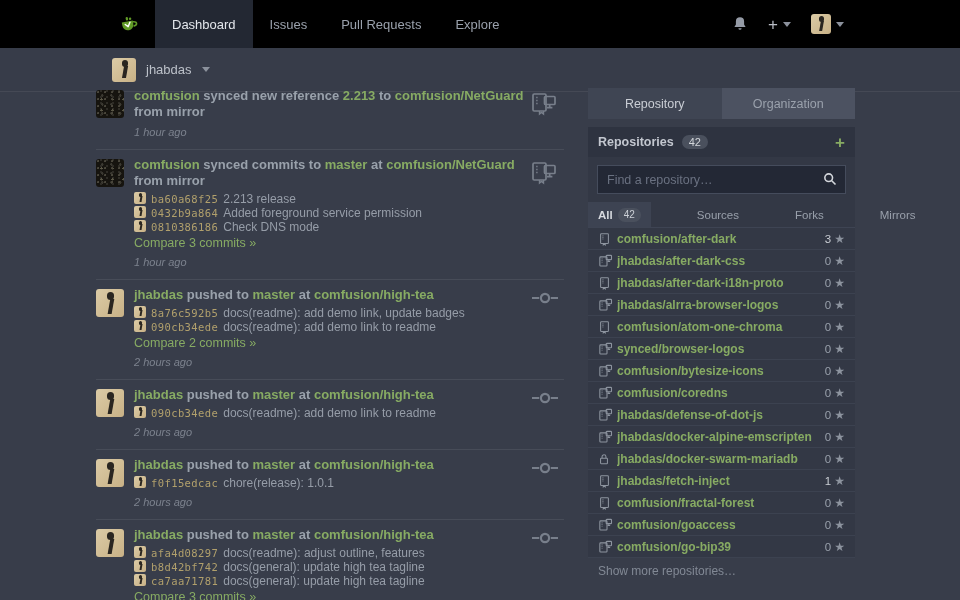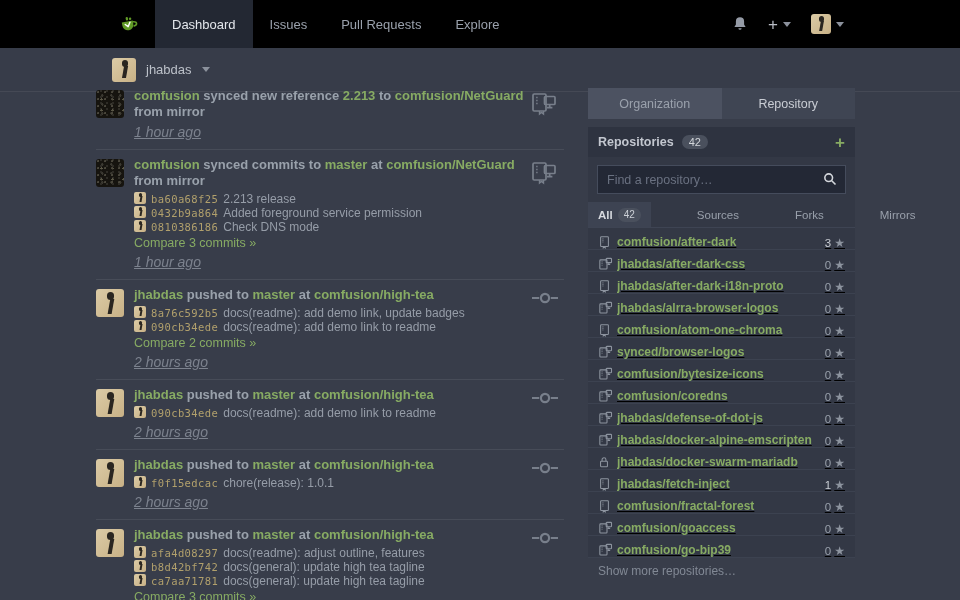--- a/index.html
+++ b/index.html
@@ -41,42 +41,42 @@
   .feed-item:last-child{border-bottom:none;}
   .feed-av{width:28px;height:28px;margin:2px 10px 0 0;}
   .feed-body{flex:1;min-width:0;}
   .feed-title{font-size:13px;line-height:16px;color:#99a1ab;padding-right:40px;font-weight:bold;}
   .feed-title .lnk{color:#87ab63;cursor:pointer;}
   .commit-list{margin-top:3px;}
   .commit-line{display:flex;align-items:flex-start;gap:5px;height:14px;margin-top:0;line-height:14px;font-size:12px;color:#969da8;white-space:nowrap;overflow:hidden;}
   .mini-av{width:12px;height:12px;border-radius:2px;}
   .sha{font-family:"DejaVu Sans Mono", monospace;font-size:10.5px;color:#b1a06c;letter-spacing:.4px;cursor:pointer;}
   .compare{margin-top:2px;height:14px;line-height:14px;font-size:12.5px;color:#87ab63;cursor:pointer;}
-  .feed-time{margin-top:6px;font-size:14px;font-style:italic;color:#7c828e;line-height:13px;margin-bottom:2px;text-decoration:underline;}
+  .feed-time{margin-top:6px;font-size:11px;font-style:italic;color:#7c828e;line-height:13px;margin-bottom:2px;}
   .feed-type{position:absolute;right:6px;top:10px;color:#787f8b;}
   
   .sidebar{position:absolute;left:588px;top:7px;width:267px;}
   .tabs{display:flex;height:31px;margin-bottom:8px;}
   .tab{flex:1;display:flex;align-items:center;justify-content:center;font-size:12.5px;cursor:pointer;}
   .tab.active{background:#3f4553;color:#c9cdd4;}
   .tab.inactive{background:#4c5261;color:#9aa1ac;}
   .panel-header{height:30px;background:#2e3340;display:flex;align-items:center;padding:0 10px;}
   .panel-title{font-size:12.5px;font-weight:bold;color:#c3c7cf;}
   .count-badge{background:#4a505d;color:#d2d5da;border-radius:9px;padding:1px 7px;font-size:11px;margin-left:8px;}
   .panel-plus{margin-left:auto;color:#87ab63;font-size:17px;font-weight:bold;line-height:1;cursor:pointer;}
   .search-section{background:#333845;padding:8px 9px;position:relative;}
   .search-input{width:100%;box-sizing:border-box;height:29px;background:#232835;border:1px solid #454c5c;border-radius:0;
     color:#d6d9de;padding:0 30px 0 9px;font-size:12.5px;font-family:"Liberation Sans",sans-serif;outline:none;}
   .search-input::placeholder{color:#6a7181;}
   .search-icon{position:absolute;right:18px;top:15px;color:#d4d7dc;cursor:pointer;}
   .filter-row{display:flex;align-items:stretch;height:25px;background:#333845;border-bottom:1px solid #3e4453;font-size:11.5px;color:#99a0ab;gap:36px;}
   .filter{display:flex;align-items:center;gap:5px;padding:0 10px;cursor:pointer;white-space:nowrap;}
   .filter.active{background:#3d4352;color:#d6d9de;font-weight:bold;}
   .filter-badge{background:#4a505d;border-radius:8px;padding:0 6px;height:14px;line-height:14px;font-size:10px;color:#ccd0d6;font-weight:normal;}
-  .repo-row{height:21px;display:flex;align-items:flex-end;padding:0 10px;background:#333845;border-bottom:1px solid #3c4250;cursor:pointer;text-decoration:underline;}
+  .repo-row{height:21px;display:flex;align-items:center;padding:0 10px;background:#333845;border-bottom:1px solid #3c4250;cursor:pointer;}
   .repo-ic{color:#8d949f;width:15px;flex:none;display:flex;align-items:center;}
   .repo-name{color:#87ab63;font-size:12px;font-weight:bold;margin-left:4px;flex:1;white-space:nowrap;overflow:hidden;text-overflow:ellipsis;}
   .repo-stars{display:flex;align-items:center;gap:3px;font-size:11.5px;color:#99a0ab;}
   .repo-stars.lit{color:#c9cdd3;}
   .star-glyph{font-size:12px;color:#8d949f;line-height:1;}
   .show-more{height:26px;display:flex;align-items:center;padding:0 10px;font-size:12px;color:#828995;cursor:pointer;}
   svg{display:block;}
 </style>
 </head>
 <body>
@@ -272,22 +272,22 @@
           <svg width="26" height="16" viewBox="0 0 26 16" fill="none" stroke="currentColor" stroke-width="2.2">
             <path d="M0 8h7.2M18.8 8H26"></path>
             <circle cx="13" cy="8" r="4.1"></circle>
           </svg>
         </span>
   </div>
     </div>
 
   <div class="sidebar">
     <div class="tabs" id="sidebar-tabs">
+        <div class="tab active">Repository</div>
         <div class="tab inactive">Organization</div>
-        <div class="tab active">Repository</div>
       </div>
 
     <div class="panel-header">
       <span class="panel-title">Repositories</span>
       <span class="count-badge">42</span>
       <span class="panel-plus">+</span>
     </div>
 
     <div class="search-section">
       <input class="search-input" type="text" placeholder="Find a repository…" style="">

